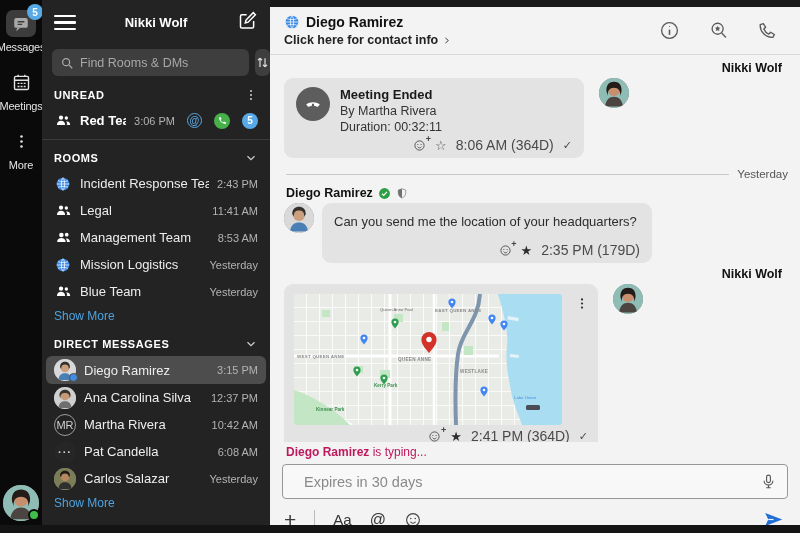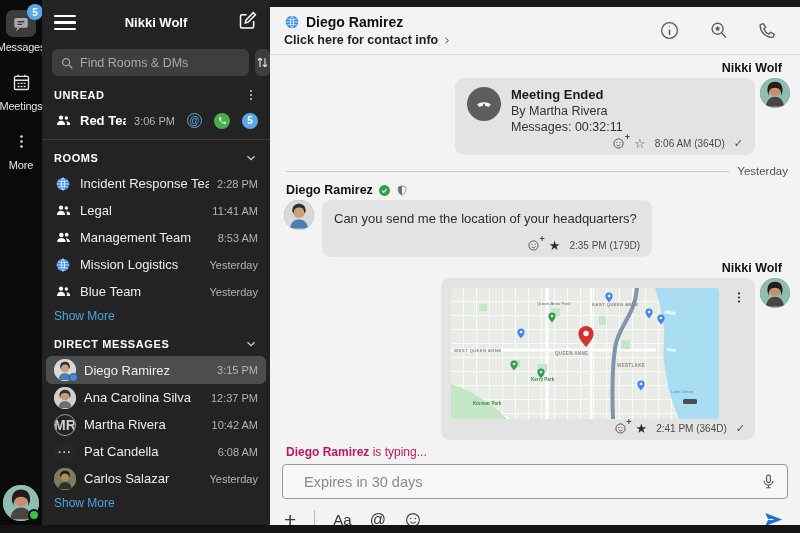--- a/index.html
+++ b/index.html
@@ -13,21 +13,21 @@
   .rail-icon-plain { position:relative; width:30px; height:27px; display:flex; align-items:center; justify-content:center; }
   .rail-badge { position:absolute; top:-6px; right:-7px; min-width:16px; height:16px; border-radius:8px; background:#57a9e8; color:#fff; font-size:10px; font-weight:bold; display:flex; align-items:center; justify-content:center; }
   .rail-label { margin-top:4px; font-size:11px; color:#e3e3e3; letter-spacing:-0.2px;text-align:center; }
   .rail-avatar-wrap { position:relative; margin-top:auto; margin-bottom:12px; }
   .presence-dot { position:absolute; right:-1px; bottom:0; width:12px; height:12px; border-radius:50%; background:#3fbf4a; border:2px solid #0a0a0a; }
 
   
   .avatar { border-radius:50%; overflow:hidden; flex-shrink:0; background:#888; }
   .avatar svg { display:block; width:100%; height:100%; }
   .av36 { width:36px; height:36px; } .av30 { width:30px; height:30px; } .av22 { width:22px; height:22px; }
-  .avatar-text { display:flex; align-items:center; justify-content:center; background:transparent; border:1.4px solid #9a9a9a; color:#cfcfcf; font-size:14px; font-weight:bold; }
+  .avatar-text { display:flex; align-items:center; justify-content:center; background:transparent; border:1.4px solid #9a9a9a; color:#cfcfcf; font-size:11px; font-weight:normal; }
   .avatar-dots { display:flex; align-items:center; justify-content:center; background:#262626; color:#cfcfcf; font-size:11px; font-weight:bold; letter-spacing:1px; border:none; }
 
   
   .sidebar { width:228px; background:#232323; color:#eee; display:flex; flex-direction:column; flex-shrink:0; z-index:2; }
   .sb-header { display:grid; grid-template-columns:30px 1fr 30px; align-items:center; padding:10px 12px 6px; }
   .hamburger { width:22px; display:flex; flex-direction:column; gap:4px; cursor:pointer; }
   .hamburger span { height:2.5px; background:#fff; border-radius:1px; }
   .sb-title { text-align:center; font-size:13px; font-weight:bold; color:#fff; }
   .sb-subtitle { text-align:center; font-size:10.5px; color:#b9b9b9; margin-top:1px; }
   .compose-btn { cursor:pointer; justify-self:end; }
@@ -62,30 +62,30 @@
   .ch-title-row { display:flex; align-items:center; gap:6px; }
   .ch-title { font-size:14px; font-weight:bold; color:#111; }
   .ch-sub-row { display:flex; align-items:center; gap:4px; margin-top:3px; cursor:pointer;font-weight:bold; }
   .ch-sub { font-size:12.5px; color:#222; }
   .ch-actions { margin-left:auto; display:flex; align-items:center; gap:28px; padding-top:6px; padding-right:6px; }
   .ch-actions .hicon { cursor:pointer; display:flex; }
 
   .messages { flex:1; padding:2px 10px 0 14px; display:flex; flex-direction:column; overflow:hidden; }
   .msg-name-r { font-size:12.5px; font-weight:bold; color:#111; text-align:right; padding-right:8px; margin:4px 0 3px; }
   .msg-name-l { display:flex; align-items:center; gap:5px; font-size:12.5px; font-weight:bold; color:#111; margin:6px 0 3px; padding-left:2px; }
-  .mrow-r { display:flex; justify-content:flex-end; align-items:flex-start; gap:5px; }
+  .mrow-r { display:flex; align-items:flex-start; gap:15px; }
   .mrow-l { display:flex; align-items:flex-start; gap:8px; }
   .bubble { background:#e3e3e3; border-radius:9px; padding:9px 12px 5px; }
   .bubble-meeting { width:300px; }
   .meeting-inner { display:flex; gap:10px; align-items:flex-start; }
   .call-circle { width:34px; height:34px; border-radius:50%; background:#5d5d5d; display:flex; align-items:center; justify-content:center; flex-shrink:0; }
   .meet-title { font-size:13px; font-weight:bold; color:#1a1a1a; }
   .meet-line { font-size:12.5px; color:#333; margin-top:2px; }
   .bubble-footer { display:flex; justify-content:flex-end; align-items:center; gap:9px; margin-top:3px; }
-  .f-time { font-size:10px; color:#4a4a4a; }
+  .f-time { font-size:14px; color:#4a4a4a; }
   .f-check { font-size:11px; color:#4a4a4a; }
   .star { font-size:13px; line-height:1; cursor:pointer; }
   .star.outline { color:#555; } .star.filled { color:#2e2e2e; }
   .react-add { position:relative; cursor:pointer; display:flex; }
   .react-add .plus-sup { position:absolute; top:-5px; right:-5px; font-size:9px; color:#444; font-weight:bold; }
 
   .day-divider { display:flex; align-items:center; gap:8px; margin:10px 2px 0; }
   .day-divider .line { flex:1; height:1px; background:#c9c9c9; }
   .day-divider .day-label { font-size:11.5px; color:#555; }
 
@@ -235,21 +235,21 @@
         </svg>
     </div>
     <div class="srow">
       <span class="ric">
           <svg width="16" height="16" viewBox="0 0 24 24">
             <circle cx="12" cy="12" r="9.5" fill="#3c8ae8"></circle>
             <path d="M2.5 12h19 M12 2.5c3.2 2.6 3.2 16.4 0 19 M12 2.5c-3.2 2.6-3.2 16.4 0 19 M4.5 7c4.2 2 10.8 2 15 0 M4.5 17c4.2-2 10.8-2 15 0" stroke="#fff" stroke-width="1.1" fill="none"></path>
           </svg>
         </span>
       <span class="rname">Incident Response Team</span>
-      <span class="rtime">2:28 PM</span>
+      <span class="rtime">2:43 PM</span>
     </div>
     <div class="srow">
       <span class="ric">
           <svg width="17" height="17" viewBox="0 0 24 24" fill="#fff">
             <circle cx="8.5" cy="8" r="3"></circle>
             <circle cx="16" cy="8.5" r="2.4"></circle>
             <path d="M2.8 17.5c0-3.2 2.6-5.2 5.7-5.2s5.7 2 5.7 5.2v.8H2.8z"></path>
             <path d="M15.3 18.3h6v-.8c0-2.4-1.9-4.2-4.3-4.2-.5 0-1 .1-1.4.2 1 1 1.7 2.4 1.7 4z"></path>
           </svg>
         </span>
@@ -399,21 +399,21 @@
         <div class="bubble bubble-meeting">
           <div class="meeting-inner">
             <div class="call-circle">
               <svg width="18" height="18" viewBox="0 0 24 24" fill="#fff">
                   <path d="M12 9.5c-3.5 0-6.7 1.1-9.1 3l2.3 2.9c.3.4.8.5 1.2.3 1.1-.5 2.2-.9 3.4-1.1.5-.1.8-.5.8-1v-2c.5-.1 1-.1 1.4-.1s.9 0 1.4.1v2c0 .5.3.9.8 1 1.2.2 2.3.6 3.4 1.1.4.2.9.1 1.2-.3l2.3-2.9c-2.4-1.9-5.6-3-9.1-3z"></path>
                 </svg>
             </div>
             <div>
               <div class="meet-title">Meeting Ended</div>
               <div class="meet-line">By Martha Rivera</div>
-              <div class="meet-line">Messages: 00:32:11</div>
+              <div class="meet-line">Duration: 00:32:11</div>
             </div>
           </div>
           <div class="bubble-footer">
             <span class="react-add">
               <svg width="13" height="13" viewBox="0 0 24 24" fill="none" stroke="#444" stroke-width="1.6">
                   <circle cx="12" cy="12" r="8.5"></circle>
                   <circle cx="9" cy="10" r="1" fill="#444" stroke="none"></circle>
                   <circle cx="15" cy="10" r="1" fill="#444" stroke="none"></circle>
                   <path d="M8.5 14.3c1 1.3 2.2 2 3.5 2s2.5-.7 3.5-2"></path>
                 </svg>

